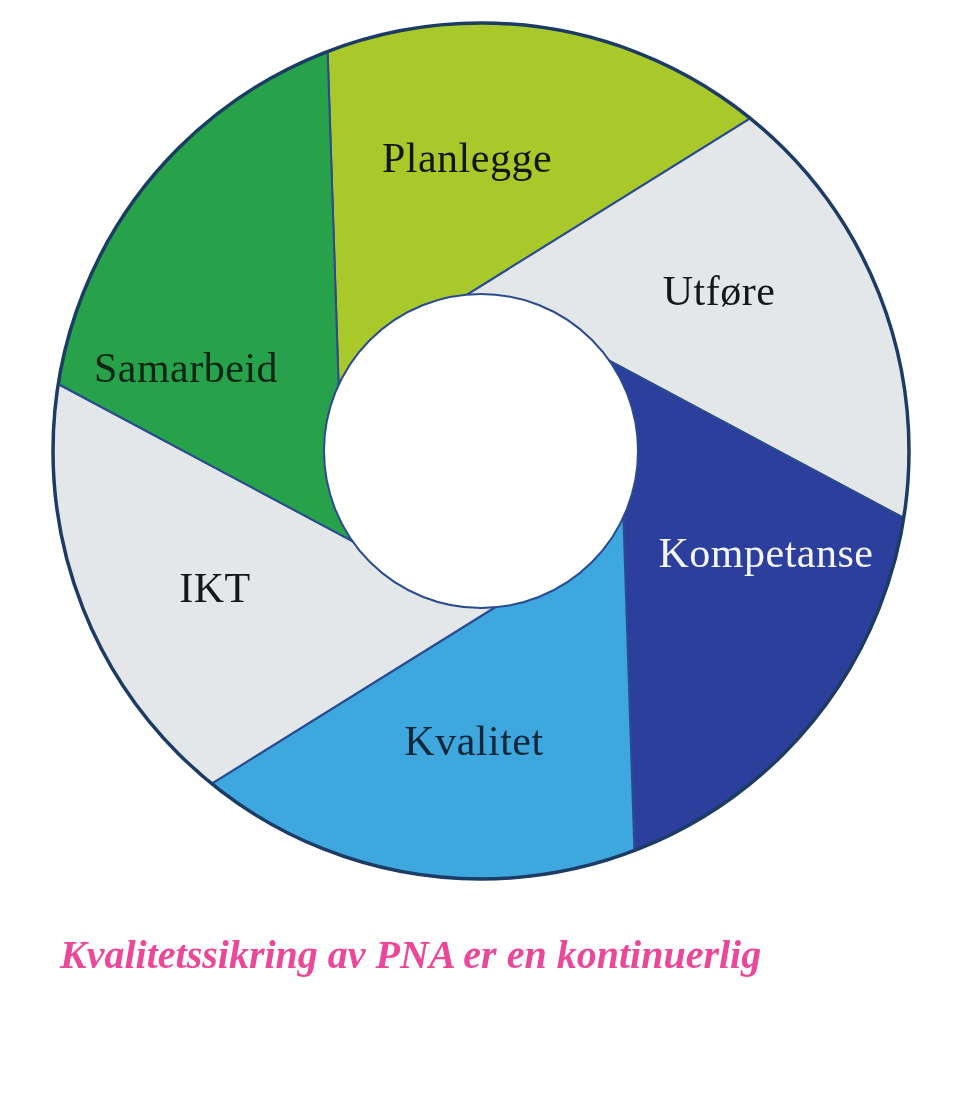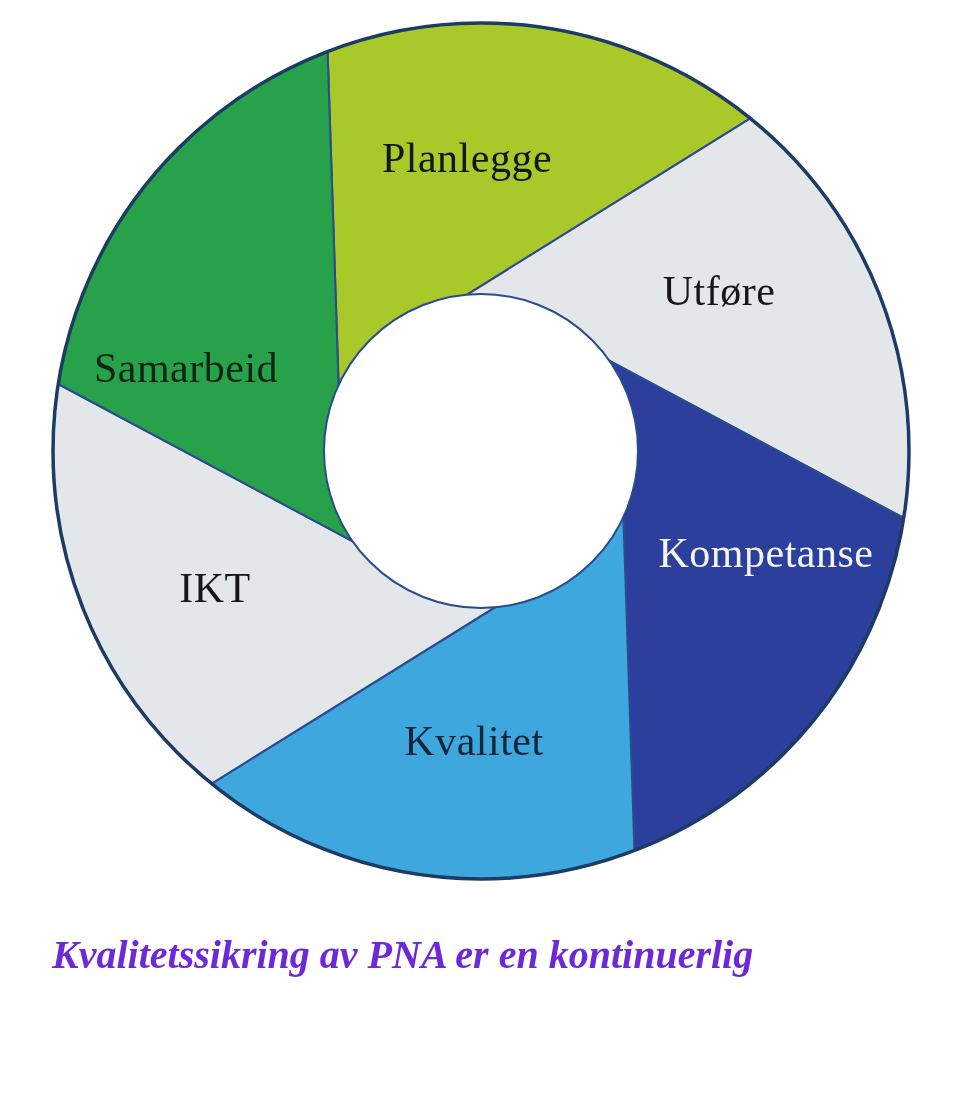--- a/index.html
+++ b/index.html
@@ -21,29 +21,29 @@
     left: 0;
     top: 0;
   }
   .seg-label {
     font-family: "Liberation Serif", serif;
     font-size: 42px;
     letter-spacing: 0.5px;
   }
   figcaption {
     position: absolute;
-    left: 52px;
+    left: 60px;
     top: 925px;
     width: 880px;
     font-family: "Liberation Serif", serif;
     font-style: italic;
     font-weight: bold;
     font-size: 40px;
     line-height: 1.48;
-    color: #6d28d9;
+    color: #ec4899;
   }
 </style>
 </head>
 <body>
 
 <figure>
   <svg class="donut" width="960" height="905" viewBox="0 0 960 905" xmlns="http://www.w3.org/2000/svg">
     <g>
         <path d="M 327.6 51.4 A 428 428 0 0 1 750.3 118.4 L 452.4 303.8 A 150 150 0 0 0 339.2 402.2 Z" fill="#a9c829" stroke="#2a4c8f" stroke-width="2" stroke-linejoin="round"></path>
         <path d="M 750.3 118.4 A 428 428 0 0 1 903.7 518.0 L 594.2 352.6 A 150 150 0 0 0 452.4 303.8 Z" fill="#e4e7e9" stroke="#2a4c8f" stroke-width="2" stroke-linejoin="round"></path>

